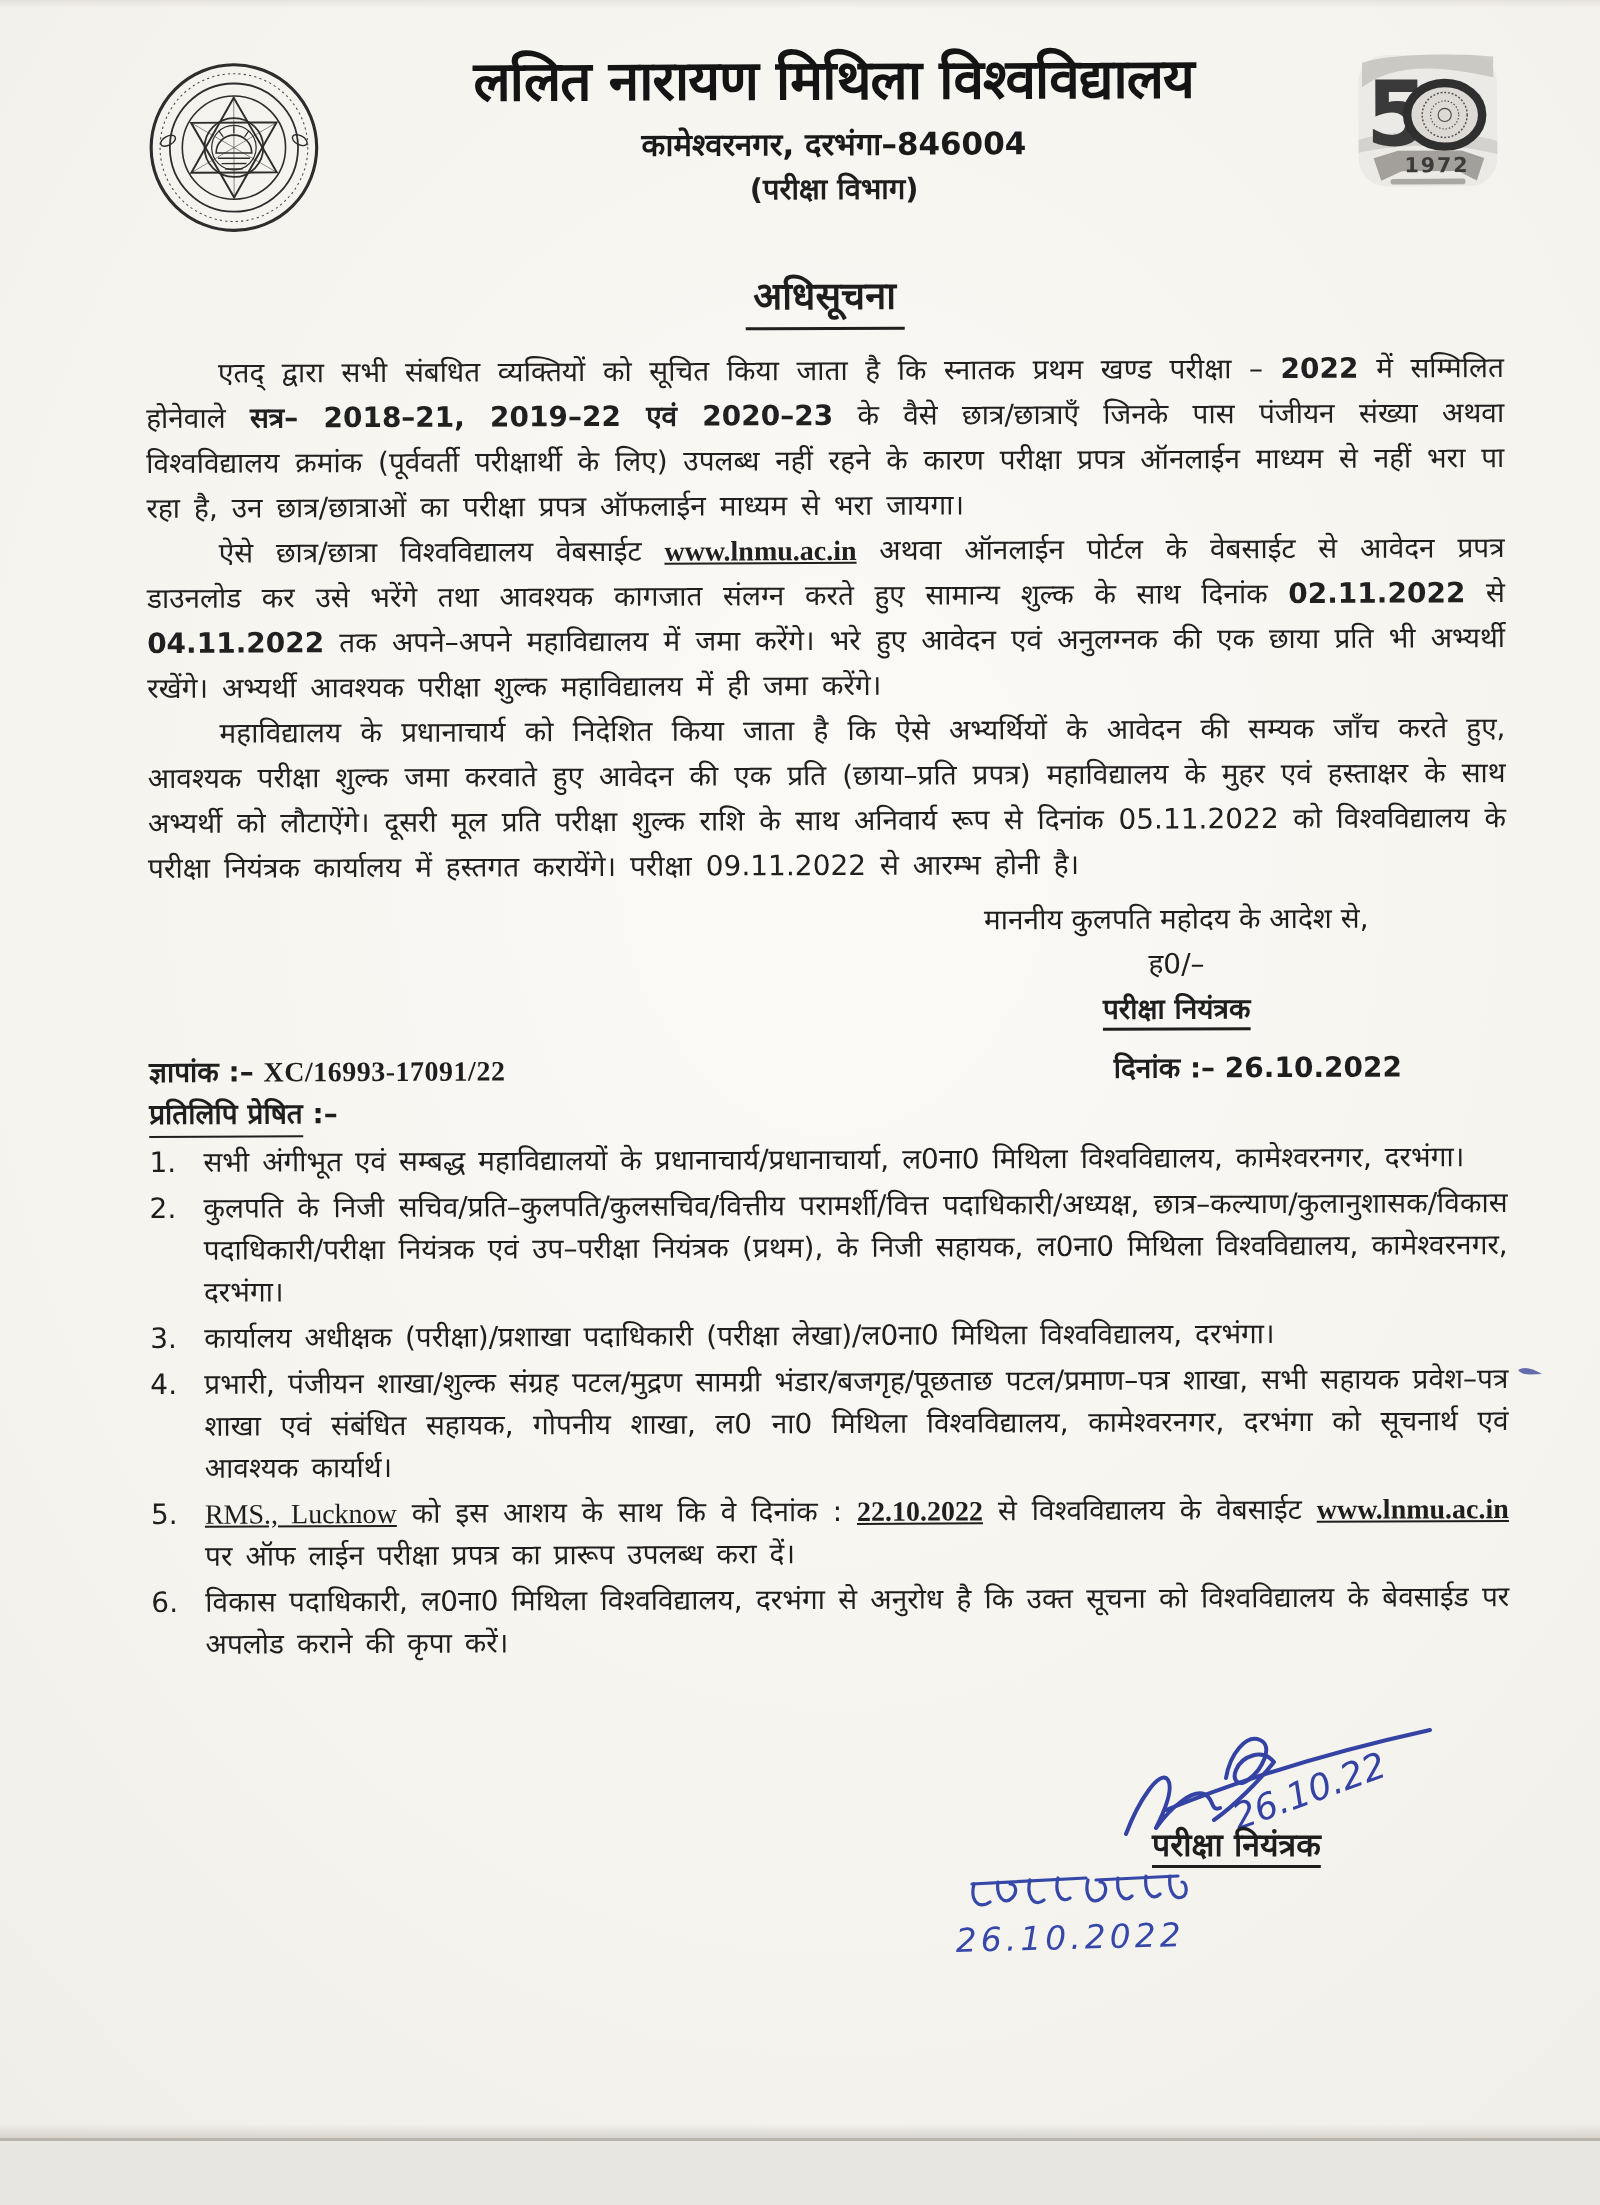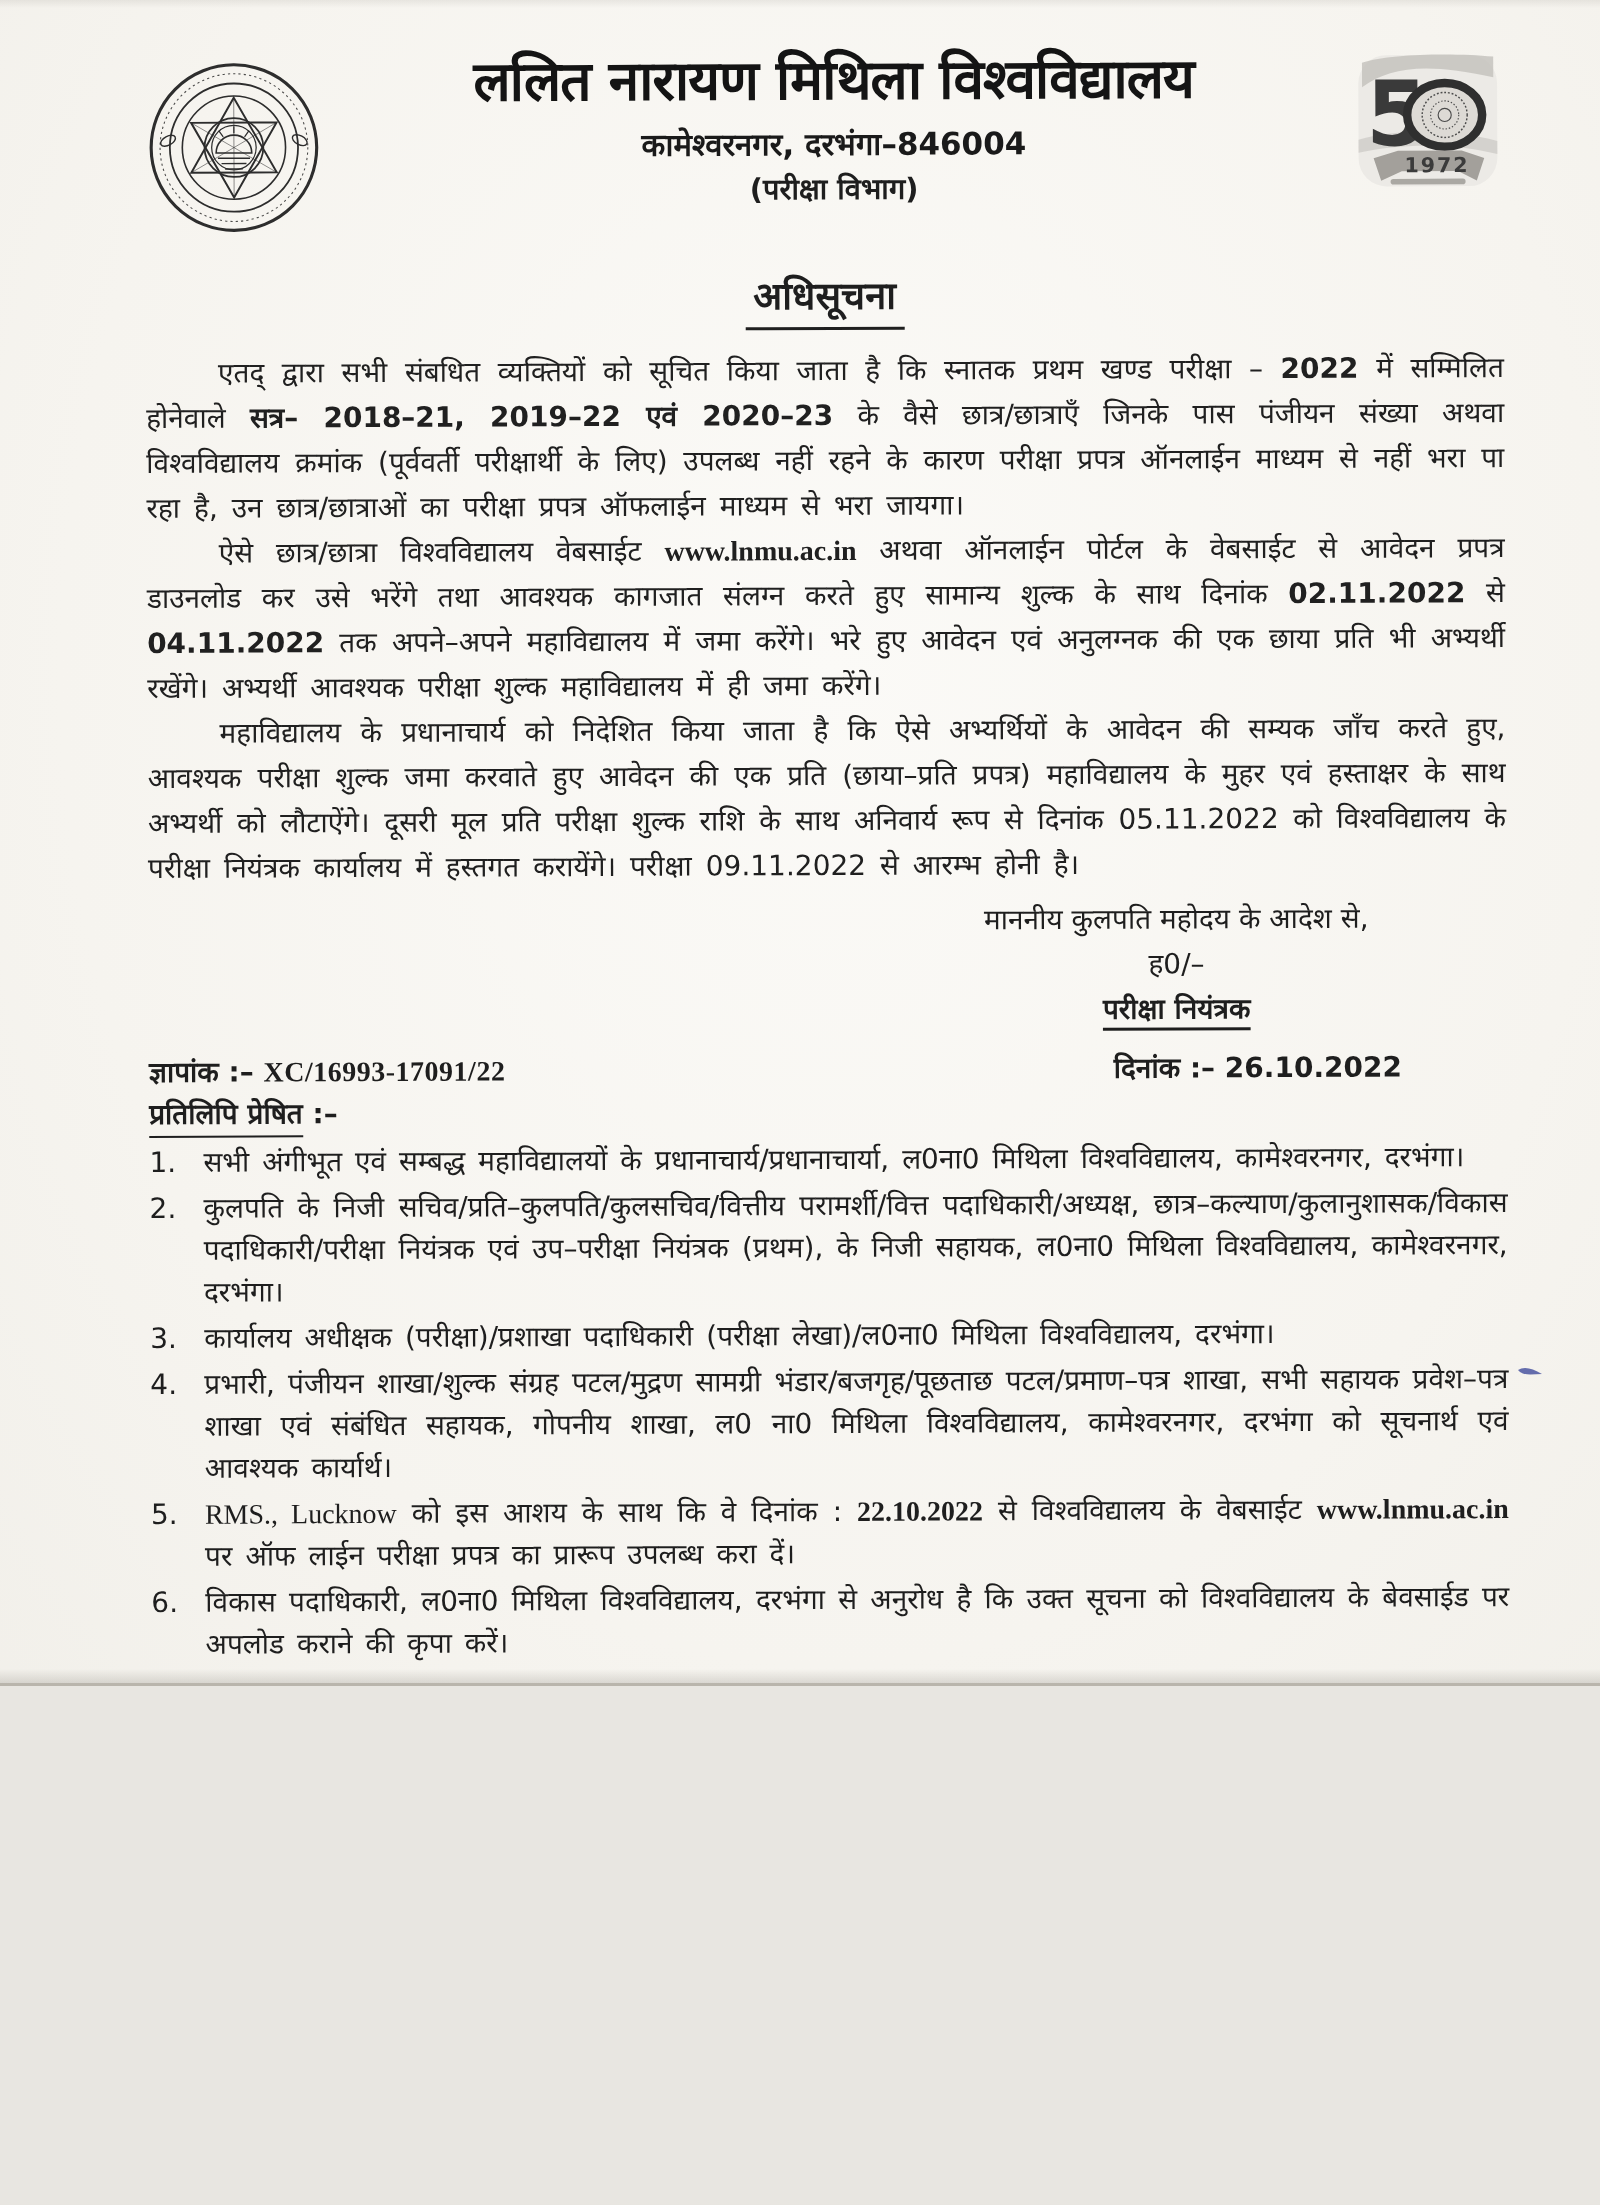--- a/index.html
+++ b/index.html
@@ -1,18 +1,18 @@
 <!DOCTYPE html>
 <html lang="hi"><head>
 <meta charset="utf-8">
 <style>
   html,body{margin:0;padding:0;background:#e8e6e1;}
   .page{
     position:relative;
-    width:1600px;height:1686px;
+    width:1600px;height:2141px;
     margin:0 auto;
     background:
       radial-gradient(ellipse 1400px 1800px at 52% 40%, #fbfaf7 0%, #f6f4ef 55%, #efede7 100%);
     overflow:hidden;
     color:#1e1e1e;
     font-family:"DejaVu Sans", sans-serif;
   }
   .content{
     position:absolute; left:148px; top:36px; width:1358px;
     transform:rotate(-0.25deg);
@@ -28,21 +28,21 @@
   
   .notice-title{text-align:center; margin-top:30px; font-size:38px; font-weight:700;}
   .notice-title span{border-bottom:3px solid #1f1f1f; padding:0 8px 9px;}
   
   p.body{
     font-size:28px; line-height:45px; text-align:justify; text-indent:72px;
     margin:0; word-spacing:5px; color:#202020;
   }
   .p-first{margin-top:28px !important;}
   b{font-weight:700;}
-  .serif{font-family:"Liberation Serif", serif;}
+  .serif{font-family:"Liberation Serif", serif;text-decoration:underline;}
   
   .signoff{
     margin:10px 60px 0 auto; width:540px; text-align:center;
     font-size:28px; line-height:45px;
   }
   .signoff .designation{
     font-weight:700; text-decoration:underline;
     text-underline-offset:9px; text-decoration-thickness:2.5px;
   }
   

